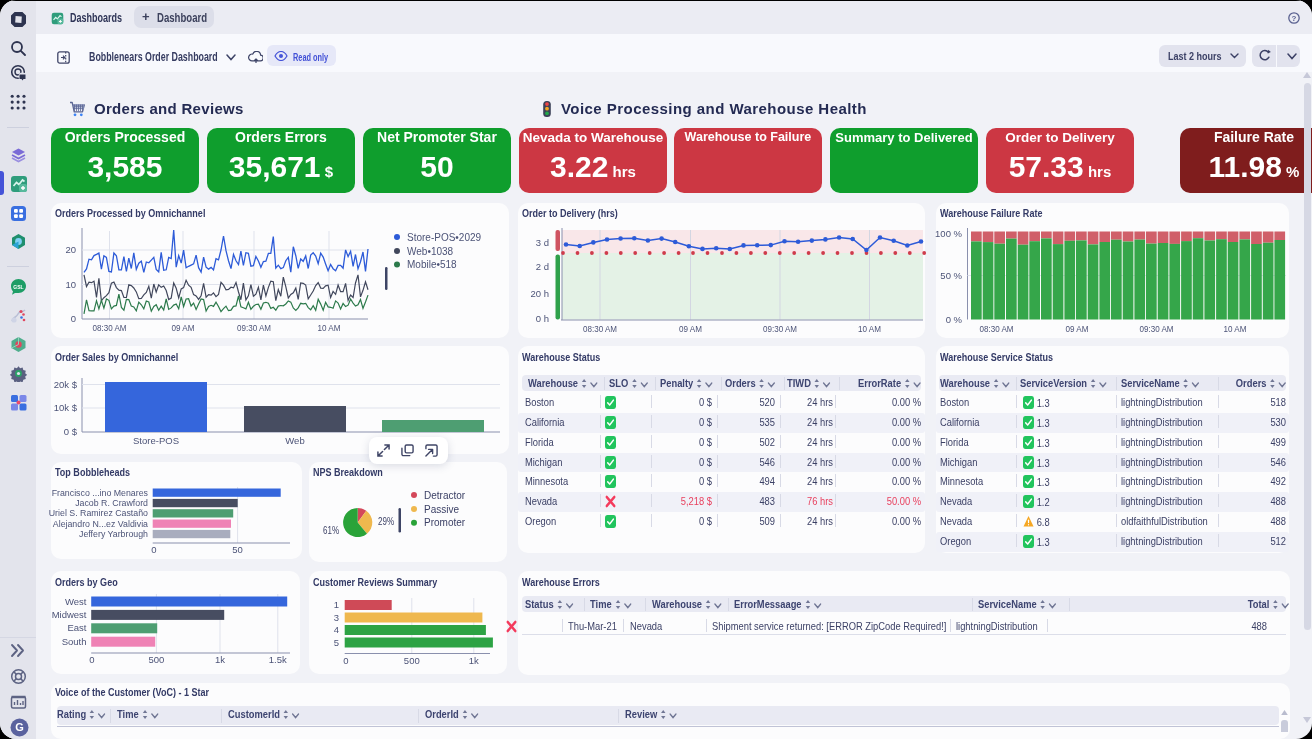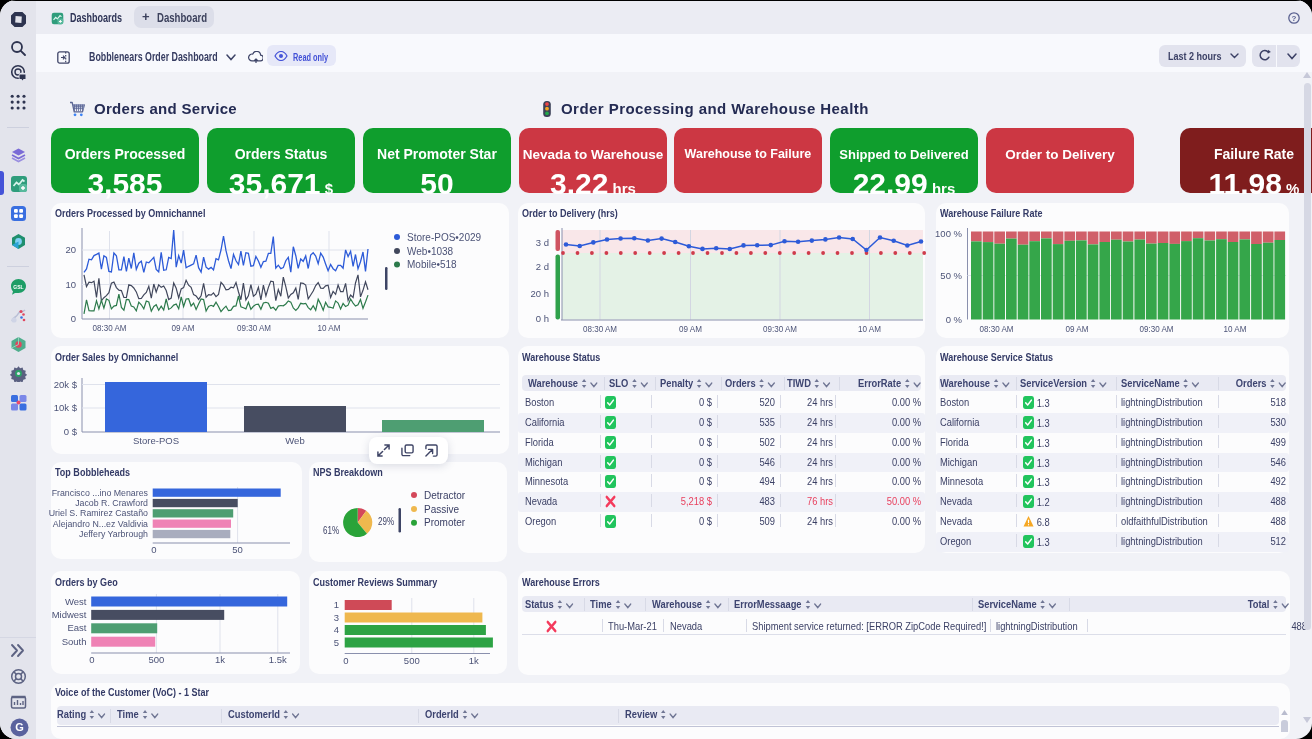--- a/index.html
+++ b/index.html
@@ -3,21 +3,21 @@
 * {margin:0;padding:0;box-sizing:border-box}
 body {background:#000;width:1312px;height:739px;overflow:hidden;font-family:"Liberation Sans",sans-serif}
 .abs {position:absolute}
 #win {position:absolute;left:0;top:0;width:1312px;height:739px;border-radius:16px;overflow:hidden;background:#f1f2f7}
 #sidebar {position:absolute;left:0;top:0;width:36px;height:739px;background:#e3e4ec}
 #topbar {position:absolute;left:36px;top:0;width:1276px;height:34px;background:#ebecf3}
 #toolbar {position:absolute;left:36px;top:34px;width:1276px;height:38px;background:#f8f9fd}
 .panel {position:absolute;background:#fcfcfd;border-radius:10px}
 .ptitle {position:absolute;font-size:11px;font-weight:bold;color:#333a66;transform:scaleX(.82);transform-origin:left top;white-space:nowrap}
 .card {position:absolute;top:128px;width:147.9px;height:65px;border-radius:10px;color:#fff;text-align:center}
-.ct {font-weight:bold;margin-top:19px;line-height:15px}
+.ct {font-weight:bold;margin-top:2px;line-height:15px}
 .cv {font-size:30px;font-weight:bold;line-height:33px;margin-top:5px}
 .cu {font-size:15px;font-weight:bold}
 .sech {position:absolute;font-size:15px;font-weight:bold;color:#242b53}
 .thead {position:absolute;height:16px;background:#e9eaf3;border-radius:4px;font-size:11px;font-weight:bold;color:#3d4470}
 .hl {position:absolute;top:1.5px;white-space:nowrap;transform:scaleX(.85);transform-origin:left center}
 .hl.r {text-align:right}
 .si {vertical-align:-1px}
 .trow {position:absolute;height:19.85px;font-size:11px;color:#3c4166;border-radius:3px}
 .trow .c {position:absolute;top:3px;white-space:nowrap;transform:scaleX(.85);transform-origin:left center}
 .trow .c.r {text-align:right;transform-origin:right center}
@@ -175,54 +175,54 @@
       <path d="M1 1 L5 5.5 L9 1" stroke="#3c4166" stroke-width="1.5" fill="none" stroke-linecap="round"></path>
     </svg>
 
 <svg class="abs" style="left:69px;top:101px" width="17" height="16" viewBox="0 0 17 16">
 <path d="M1 1.5 h2.2 l2 9.3 h8.3 l1.8-6.8 h-11" stroke="#5b6694" stroke-width="1.3" fill="none" stroke-linejoin="round"></path>
 <path d="M4.2 3 h10.6 v5.5 h-9.4Z" fill="#a7b0d6" opacity=".55"></path>
 <path d="M5.5 3.6 v6.6 M7.5 3.6 v6.6 M9.5 3.6 v6.6 M11.5 3.6 v6.6 M13.5 3.6 v6.2 M4.5 5.3 h10 M4.5 7.3 h9.7" stroke="#5b6694" stroke-width=".8"></path>
 <circle cx="6" cy="13.8" r="1.4" fill="#3b82f6"></circle>
       <circle cx="12.3" cy="13.8" r="1.4" fill="#3b82f6"></circle>
     </svg>
-<div class="sech" style="left:94px;top:100px;letter-spacing:.3px">Orders and Service</div>
+<div class="sech" style="left:94px;top:100px;letter-spacing:.3px">Orders and Reviews</div>
 <svg class="abs" style="left:542px;top:100px" width="10" height="18" viewBox="0 0 10 17">
 <rect x="1.2" y="0.5" width="7.6" height="16" rx="3.5" fill="#3d4258"></rect>
 <circle cx="5" cy="3.6" r="1.9" fill="#ef4444"></circle>
 <circle cx="5" cy="8.2" r="1.9" fill="#f5a623"></circle>
 <circle cx="5" cy="12.8" r="1.9" fill="#22a84a"></circle>
     </svg>
-<div class="sech" style="left:561px;top:100px;letter-spacing:.45px">Order Processing and Warehouse Health</div>
+<div class="sech" style="left:561px;top:100px;letter-spacing:.45px">Voice Processing and Warehouse Health</div>
 
 <div class="card" style="left:51px;background:#0f9e2d">
       <div class="ct" style="font-size:14px">Orders Processed</div>
       <div class="cv">3,585</div>
     </div>
     <div class="card" style="left:207px;background:#0f9e2d">
-      <div class="ct" style="font-size:14px">Orders Status</div>
+      <div class="ct" style="font-size:14px">Orders Errors</div>
       <div class="cv">35,671<span class="cu">&nbsp;$</span></div>
     </div>
     <div class="card" style="left:363px;background:#0f9e2d">
       <div class="ct" style="font-size:14px">Net Promoter Star</div>
       <div class="cv">50</div>
     </div>
     <div class="card" style="left:519px;background:#cc3743">
       <div class="ct" style="font-size:13.5px">Nevada to Warehouse</div>
       <div class="cv">3.22<span class="cu">&nbsp;hrs</span></div>
     </div>
     <div class="card" style="left:674px;background:#cc3743">
       <div class="ct" style="font-size:12.5px">Warehouse to Failure</div>
     </div>
     <div class="card" style="left:830px;background:#0f9e2d">
-      <div class="ct" style="font-size:13px">Shipped to Delivered</div>
-      <div class="cv">22.99<span class="cu">&nbsp;hrs</span></div>
+      <div class="ct" style="font-size:13px">Summary to Delivered</div>
     </div>
     <div class="card" style="left:986px;background:#cc3743">
       <div class="ct" style="font-size:13.5px">Order to Delivery</div>
+      <div class="cv">57.33<span class="cu">&nbsp;hrs</span></div>
     </div>
     <div class="card" style="left:1180px;background:#7f1d1d">
       <div class="ct" style="font-size:14px">Failure Rate</div>
       <div class="cv">11.98<span class="cu">&nbsp;%</span></div>
     </div>
 
 <div class="panel" style="left:51px;top:203px;width:458px;height:135px"></div>
 <div class="ptitle" style="left:55px;top:206.5px">Orders Processed by Omnichannel</div>
 <div class="panel" style="left:518px;top:203px;width:407px;height:135px"></div>
 <div class="ptitle" style="left:522px;top:206.5px">Order to Delivery (hrs)</div>
@@ -826,21 +826,21 @@
           <path d="M4 9 L6.6 6 H1.4 Z" fill="#707694"></path>
         </svg>&nbsp;<svg class="si" width="9" height="6" viewBox="0 0 9 6">
           <path d="M1 1 L4.5 4.5 L8 1" stroke="#707694" stroke-width="1.6" fill="none" stroke-linecap="round"></path>
         </svg></span>
 <i class="vs" style="left:62px"></i>
       <i class="vs" style="left:123px"></i>
 <i class="vs" style="left:206px"></i>
       <i class="vs" style="left:450px"></i>
 <i class="vs" style="left:547px"></i>
 </div>
-<div class="trow" style="left:540px;top:617px;width:772px">
+<div class="trow" style="left:500px;top:617px;width:772px">
 <div class="c" style="left:6px"><svg width="13" height="13" viewBox="0 0 13 13" style="vertical-align:-2px">
           <path d="M2 2 L11 11 M11 2 L2 11" stroke="#f43a5c" stroke-width="2.6" stroke-linecap="round"></path>
         </svg></div>
 <div class="c" style="left:68px">Thu-Mar-21</div>
 <div class="c" style="left:130px">Nevada</div>
 <div class="c" style="left:212px">Shipment service returned: [ERROR ZipCode Required!]</div>
 <div class="c" style="left:456px">lightningDistribution</div>
 <div class="c r" style="left:682px;width:85px">488</div>
 <i class="vs" style="left:62px"></i>
       <i class="vs" style="left:123px"></i>

